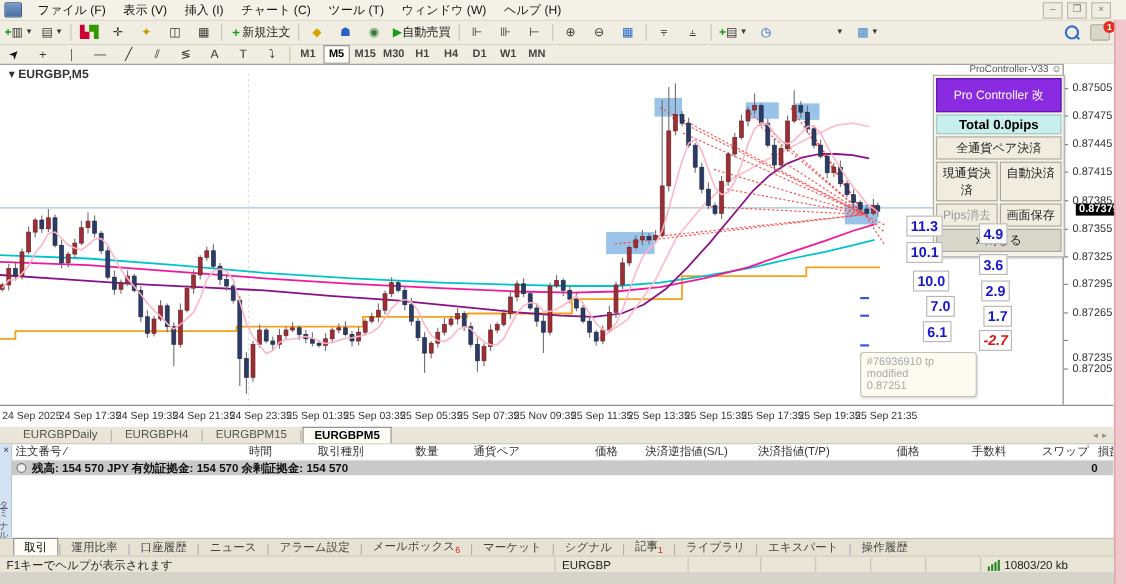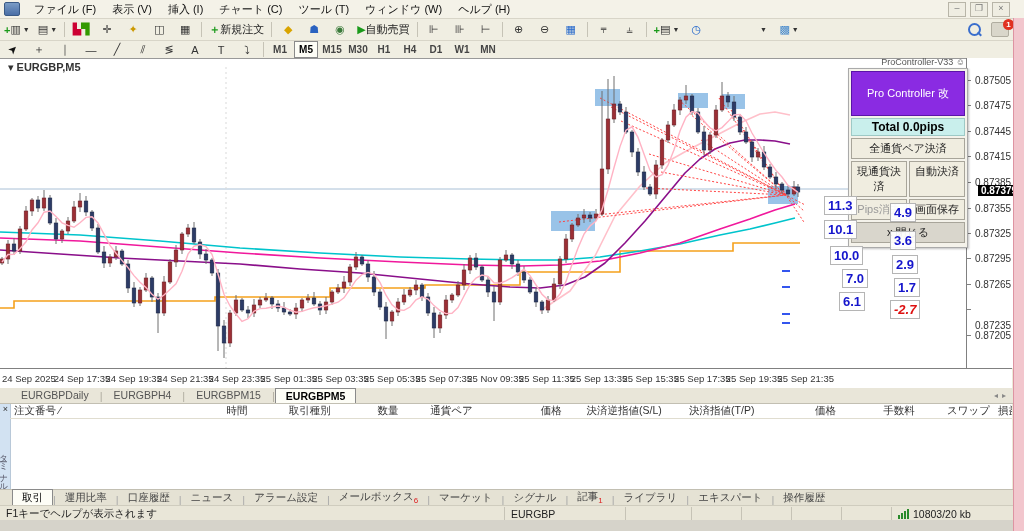--- a/index.html
+++ b/index.html
@@ -48,21 +48,21 @@
             font-weight:bold;}
   .timeaxis{position:absolute;left:0;top:368px;width:1012px;height:20px;background:#fff;
             border-top:1px solid #808080;}
   .ttick{position:absolute;top:4px;font-size:9.5px;color:#333;white-space:nowrap;}
   
   .pcwin{position:absolute;left:840px;top:57px;font-size:9px;color:#555;width:125px;text-align:right;}
   .pc{position:absolute;left:848px;top:68px;width:114px;background:#f4f2ea;border:1px solid #aaa;
       box-shadow:1px 1px 2px rgba(0,0,0,.25);padding:2px;}
   .pcrow{display:flex;gap:2px;margin-bottom:2px;}
   .pctitle{flex:1;background:#8a2be2;border:1px solid #5a14a8;color:#fff;text-align:center;
-           font-size:11px;padding:14px 0;}
+           font-size:11px;padding:7px 0;}
   .pctotal{flex:1;background:#c9efec;border:1px solid #9ec9c6;color:#000;text-align:center;
            font-weight:bold;font-size:12px;padding:1px 0;}
   .pcbtn{flex:1;background:#f0ede0;border:1px solid #a8a59a;text-align:center;font-size:11px;
          padding:2px 0;color:#222;}
   .pcbtn.gray{color:#999;}
   .pcbtn.close{background:#d9d6cc;}
   
   .pip{position:absolute;background:rgba(255,255,255,.92);border:1px solid #b5b5b5;
        color:#1515cc;font-weight:bold;font-size:13px;padding:0 3px;line-height:17px;}
   .pip.neg{color:#dd1111;}
@@ -615,20 +615,24 @@
       <div class="pip" style="left: 824px; top: 220px;">10.1</div>
       <div class="pip" style="left: 830px; top: 246px;">10.0</div>
       <div class="pip" style="left: 842px; top: 269px;">7.0</div>
       <div class="pip" style="left: 839px; top: 292px;">6.1</div>
       <div class="pip" style="left: 890px; top: 203px;">4.9</div>
       <div class="pip" style="left: 890px; top: 231px;">3.6</div>
       <div class="pip" style="left: 892px; top: 255px;">2.9</div>
       <div class="pip" style="left: 894px; top: 278px; text-align: center;">1.7</div>
       <div class="pip neg" style="left: 890px; top: 300px; font-style: italic;">-2.7</div>
     </div>
+  <div class="tooltip">
+    <div>#76936910 tp modified</div>
+      <div>0.87251</div>
+  </div>
 
   <div class="charttabs" id="charttabs">
       <div class="ctab">EURGBPDaily</div>
       <span class="ctabsep">|</span>
       <div class="ctab">EURGBPH4</div>
       <span class="ctabsep">|</span>
       <div class="ctab">EURGBPM15</div>
       <span class="ctabsep">|</span>
       <div class="ctab active">EURGBPM5</div>
     </div>
@@ -645,20 +649,25 @@
       <div class="thcol" style="width: 65px;">数量</div>
       <div class="thcol" style="width: 72px;">通貨ペア</div>
       <div class="thcol" style="width: 88px;">価格</div>
       <div class="thcol" style="width: 100px;">決済逆指値(S/L)</div>
       <div class="thcol" style="width: 92px;">決済指値(T/P)</div>
       <div class="thcol" style="width: 80px;">価格</div>
       <div class="thcol" style="width: 77px;">手数料</div>
       <div class="thcol" style="width: 73px;">スワップ</div>
       <div class="thcol" style="flex: 1 1 0%; padding-right: 14px;">損益</div>
     </div>
+  <div class="balrow">
+    <span class="balicon"></span>
+    <span>残高: 154 570 JPY  有効証拠金: 154 570  余剰証拠金: 154 570</span>
+    <span class="balprofit">0</span>
+  </div>
 
   <div class="btabs" id="btabs">
       <div class="btab active">取引</div>
       <span class="btabsep">|</span>
       <div class="btab">運用比率</div>
       <span class="btabsep">|</span>
       <div class="btab">口座履歴</div>
       <span class="btabsep">|</span>
       <div class="btab">ニュース</div>
       <span class="btabsep">|</span>

